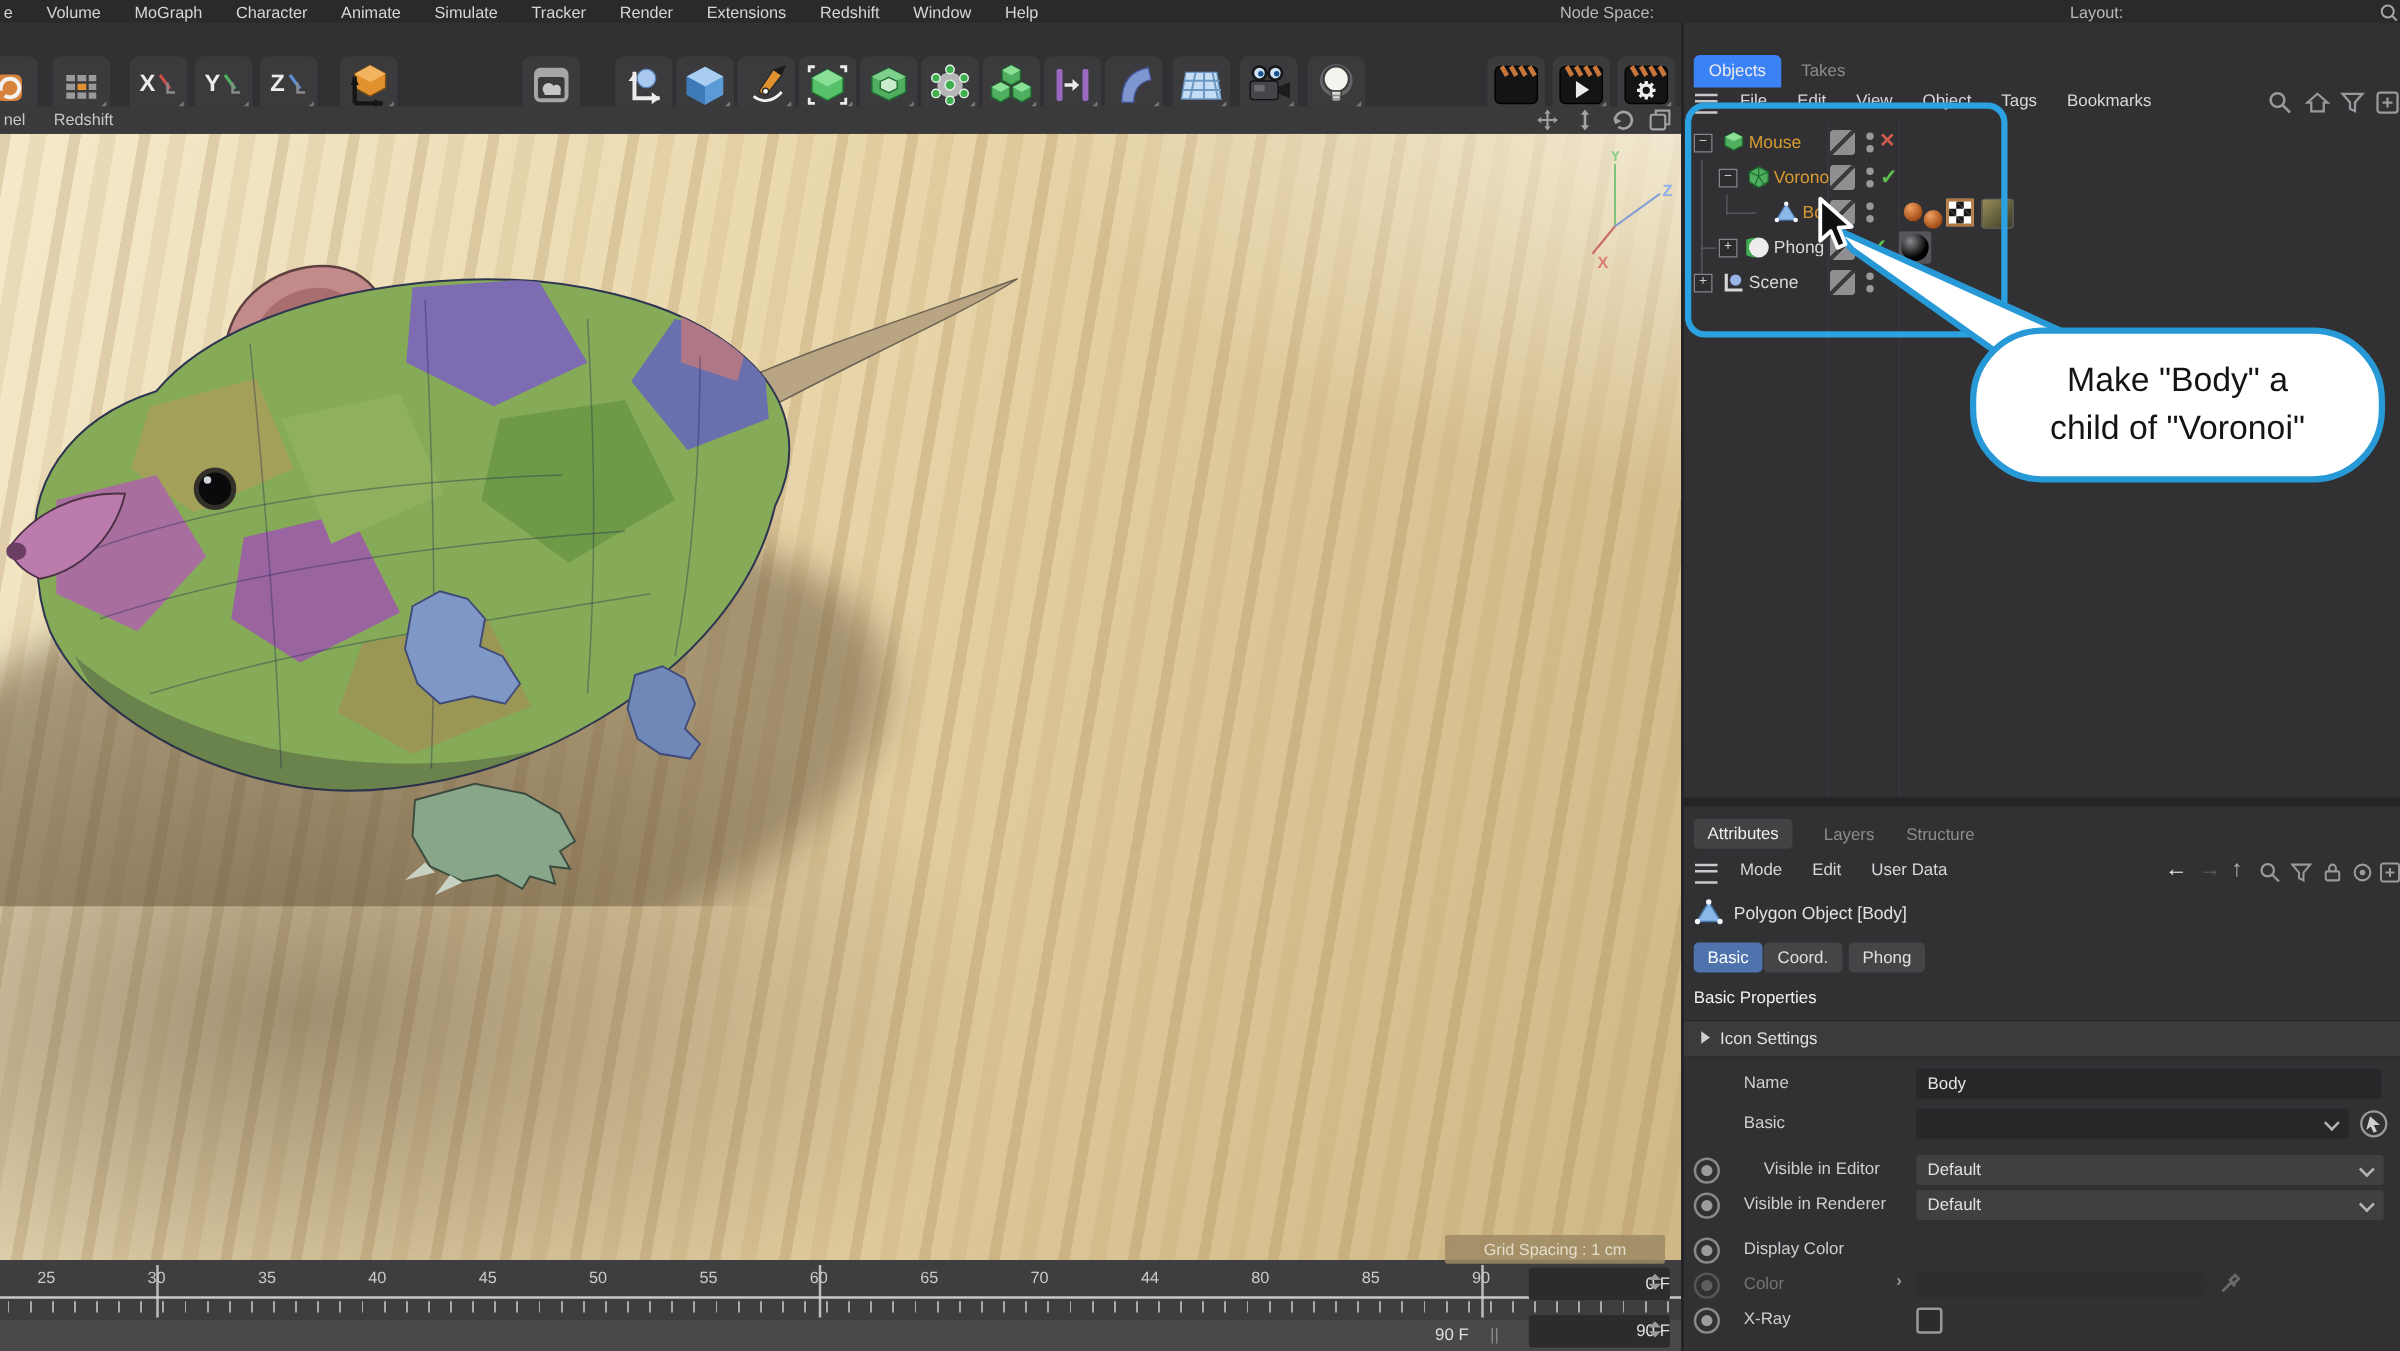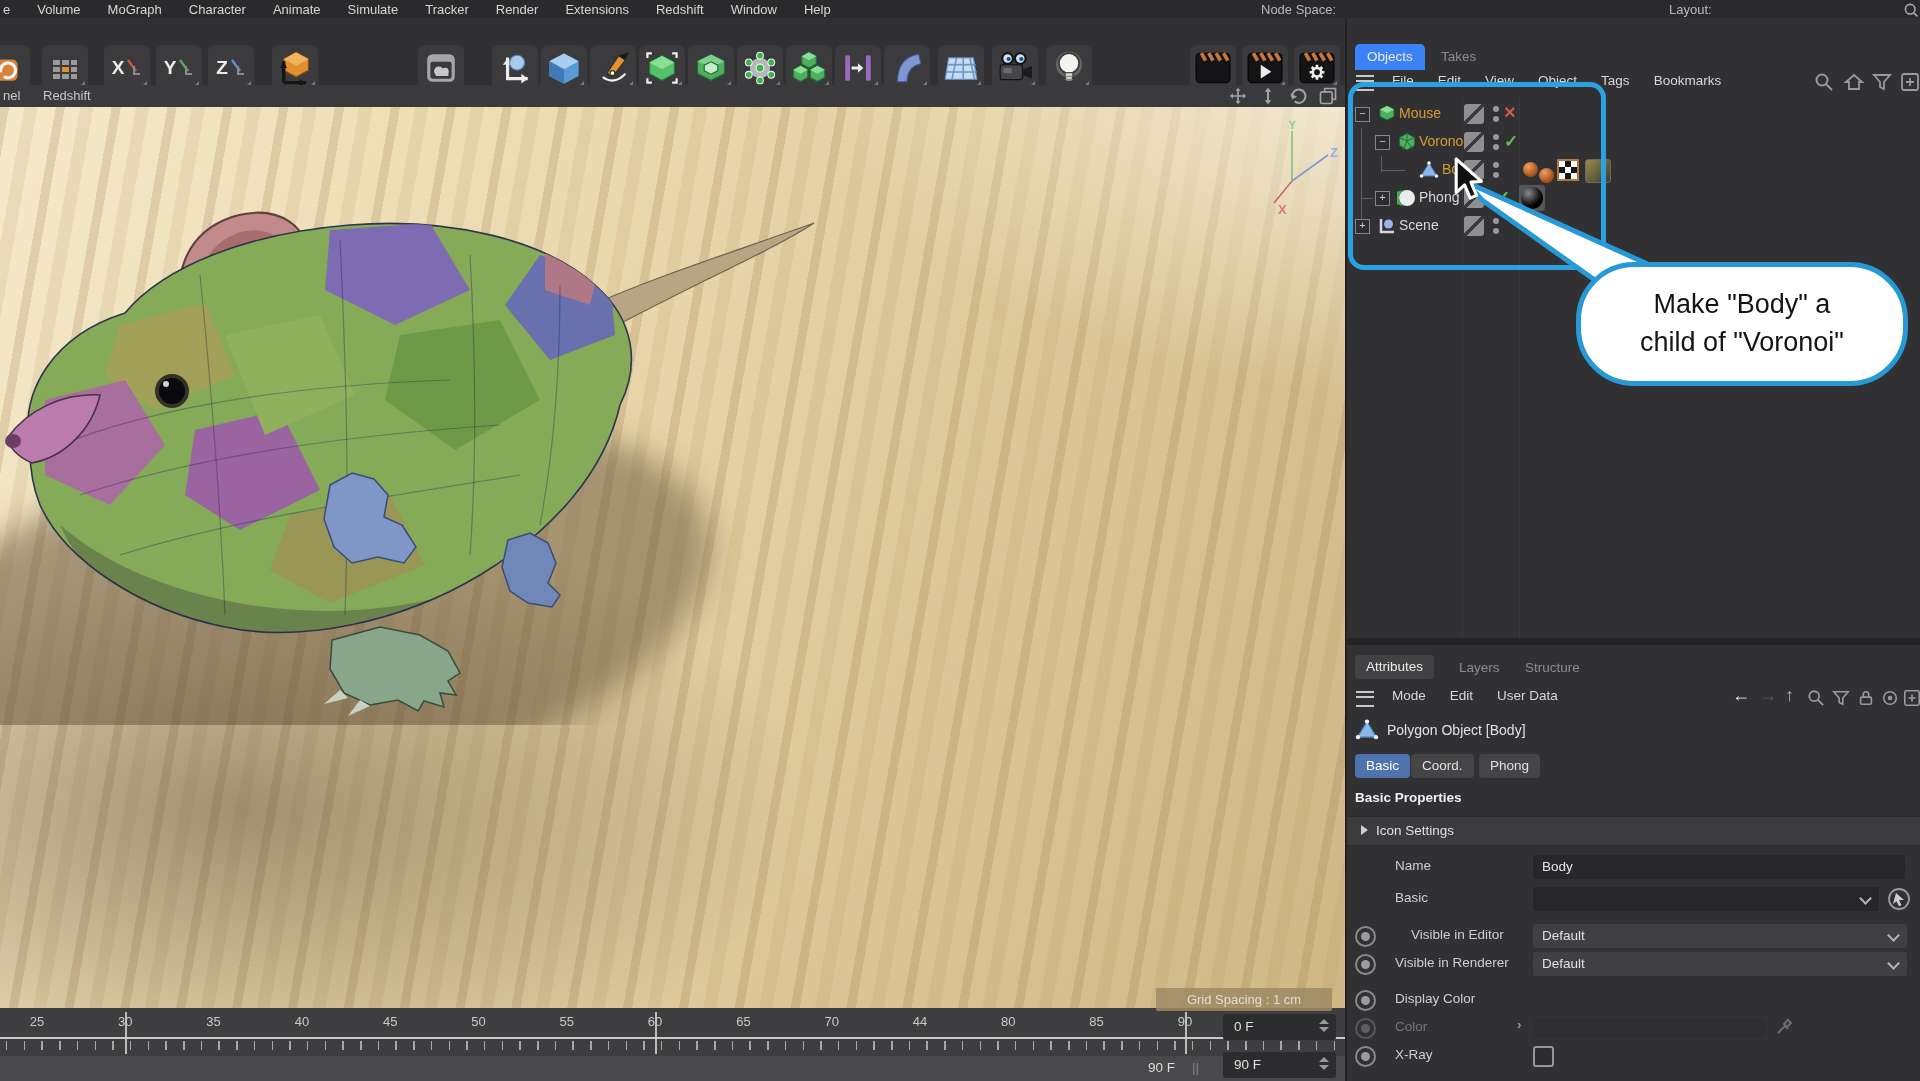--- a/index.html
+++ b/index.html
@@ -7,21 +7,21 @@
        font-family:"Liberation Sans",sans-serif;background:#2f2f32;color:#cfcfcf;
        -webkit-font-smoothing:antialiased;}
   .abs{position:absolute;}
   
   #menubar{left:0;top:0;width:1920px;height:18px;background:#2a2a2c;display:flex;align-items:center;
            font-size:13px;color:#d6d6d6;z-index:20;}
   #menubar .mitems{display:flex;gap:27px;padding-left:3px;white-space:nowrap;}
   .mitem{cursor:default;}
   .chev{display:inline-block;width:7px;height:7px;border-right:2px solid #b5b5b7;border-bottom:2px solid #b5b5b7;
         transform:rotate(45deg);}
-  .mlabel{color:#b9b9bb;margin-left:24px;}
+  .mlabel{color:#b9b9bb;margin-left:11px;}
   
   #toolbar{left:0;top:18px;width:1920px;height:67px;background:#313134;z-index:5;}
   .tbtn{position:absolute;top:27px;width:46px;height:46px;background:#3b3b3e;border-radius:7px;
         display:flex;align-items:center;justify-content:center;}
   .tbtn.sub:after{content:"";position:absolute;right:3px;bottom:3px;border-left:7px solid transparent;
         border-bottom:7px solid #77777a;}
   .tbtn svg{display:block;}
   .axis-letter{font-size:19px;font-weight:bold;color:#ececec;margin-right:2px;}
   
   #vpmenu{left:0;top:85px;width:1345px;height:22px;background:#3a3a3d;font-size:13px;color:#c8c8ca;z-index:6;}
@@ -37,21 +37,21 @@
   
   #ruler{left:0;top:1008px;width:1627px;height:48px;background:#3e3e41;z-index:6;}
   #ruler:before{content:"";position:absolute;left:0;top:29px;width:1345px;height:2px;background:#c9c9c9;}
   #ruler:after{content:"";position:absolute;left:6px;top:33px;width:1332px;height:9px;
       background:repeating-linear-gradient(90deg,#a8a8a8 0 1.5px,transparent 1.5px 17.7px);}
   .tick-label{position:absolute;top:6px;transform:translateX(-50%);font-size:13px;color:#c9c9c9;z-index:2;}
   .tick-tall{position:absolute;top:4px;width:2px;height:42px;background:#d2d2d2;opacity:.85;z-index:1;}
   #tl-strip{left:0;top:1056px;width:1345px;height:25px;background:#49494c;z-index:6;
       font-size:13.5px;color:#dedede;}
   .spinfield{position:absolute;left:1223px;width:113px;height:26px;background:#2c2c2e;border-radius:3px;
-      font-size:13.5px;color:#e0e0e0;line-height:26px;padding-left:11px;box-sizing:border-box;z-index:7;}
+      font-size:13.5px;color:#e0e0e0;line-height:26px;padding-left:11px;box-sizing:border-box;z-index:7;text-align:right;}
   .updown{position:absolute;right:7px;top:5px;}
   .updown i{display:block;width:0;height:0;border-left:5px solid transparent;border-right:5px solid transparent;}
   .updown i.u{border-bottom:5px solid #9a9a9c;margin-bottom:3px;}
   .updown i.d{border-top:5px solid #9a9a9c;}
   
   #panel{left:1345px;top:18px;width:575px;height:1063px;background:#313134;border-left:2px solid #222224;
       z-index:10;font-size:13.5px;}
   .ptab{position:absolute;height:26px;line-height:26px;padding:0 12px;border-radius:5px 5px 0 0;color:#8c8c8e;}
   .ptab.active{background:#3b82f6;color:#ececec;}
   .pmenu{position:absolute;display:flex;gap:24px;color:#d8d8da;}
@@ -600,21 +600,21 @@
         <circle cx="10" cy="3" r="1.8" fill="#f2f6fa"></circle>
         <circle cx="2.5" cy="16" r="1.8" fill="#f2f6fa"></circle>
         <circle cx="17.5" cy="16" r="1.8" fill="#f2f6fa"></circle>
       </svg>
     <span class="abs" style="left:40px;top:704px;font-size:14px;color:#e2e2e4;">Polygon Object [Body]</span>
 
     <div class="atab blue" style="left:8px;top:736px;">Basic</div>
     <div class="atab" style="left:64px;top:736px;">Coord.</div>
     <div class="atab" style="left:132px;top:736px;">Phong</div>
 
-    <span class="abs" style="left:8px;top:772px;font-weight:bold;color:#f0f0f2;">Basic Properties</span>
+    <span class="abs" style="left:8px;top:772px;font-weight:normal;color:#f0f0f2;">Basic Properties</span>
 
     <div class="grouprow" style="top:798px;">
       <span class="tri-r"></span><span>Icon Settings</span>
     </div>
 
     <span class="flabel" style="top:840px;">Name</span>
     <div class="ffield" style="top:837px;"><span>Body</span></div>
 
     <span class="flabel" style="top:872px;">Basic</span>
     <div class="ffield" style="top:869px;width:346px;">

